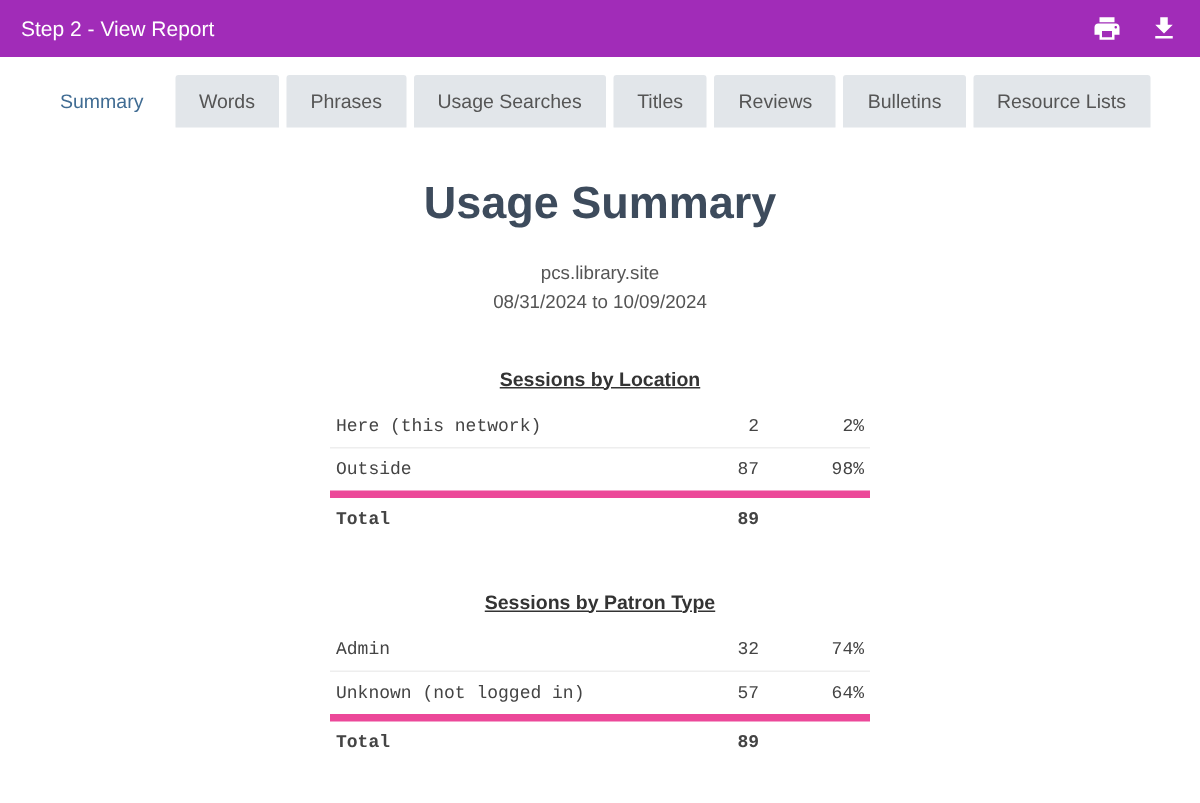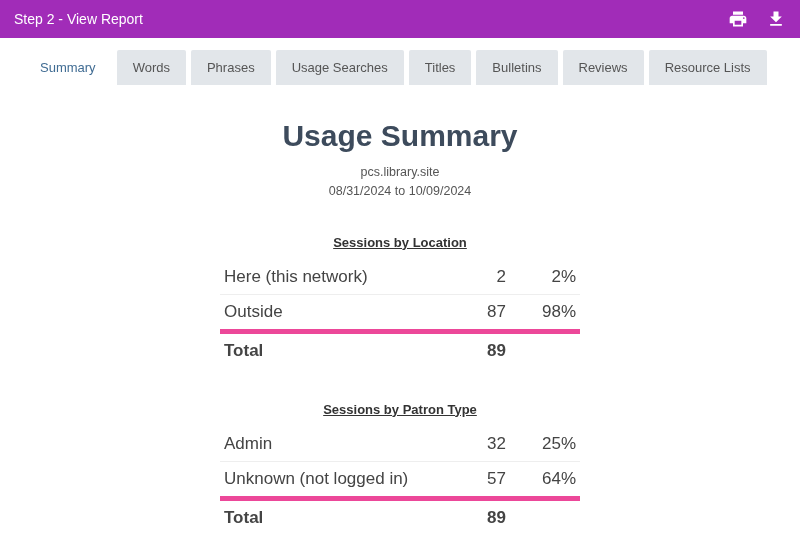--- a/index.html
+++ b/index.html
@@ -44,41 +44,42 @@
   }
   .content {
     text-align: center;
     padding: 20px 0 0 0;
   }
   h1.page-title {
     font-size: 30px;
     color: #3d4b5c;
     font-weight: 700;
     margin-top: 14px;
-    margin-bottom: 10px;
+    margin-bottom: 20px;
   }
   .subtitle {
     font-size: 12.5px;
     color: #555;
     line-height: 1.5;
   }
   .section-title {
     font-size: 13px;
     font-weight: 700;
     color: #333;
     margin-top: 34px;
     margin-bottom: 10px;
     text-decoration: underline;
   }
   table.data-table {
     margin: 0 auto;
     border-collapse: collapse;
     width: 360px;
-    font-size: 17px;
+    font-size: 12px;
     color: #444;
+    font-family: Liberation Mono, monospace;
   }
   table.data-table td {
     padding: 7px 4px;
     text-align: left;
     border-bottom: 1px solid #eee;
   }
   table.data-table td.num { text-align: right; width: 70px; }
   table.data-table td.pct { text-align: right; width: 70px; }
   table.data-table tr.total td {
     font-weight: 700;
@@ -104,22 +105,22 @@
     </span>
   </div>
 </div>
 
 <div class="tabs">
   <div class="tab active">Summary</div>
   <div class="tab">Words</div>
   <div class="tab">Phrases</div>
   <div class="tab">Usage Searches</div>
   <div class="tab">Titles</div>
+  <div class="tab">Reviews</div>
   <div class="tab">Bulletins</div>
-  <div class="tab">Reviews</div>
   <div class="tab">Resource Lists</div>
 </div>
 
 <div class="content">
   <h1 class="page-title">Usage Summary</h1>
   <div class="subtitle">pcs.library.site</div>
   <div class="subtitle">08/31/2024 to 10/09/2024</div>
 
   <div class="section-title">Sessions by Location</div>
   <table class="data-table">
@@ -141,21 +142,21 @@
     </tr>
   </tbody>
     </table>
 
   <div class="section-title">Sessions by Patron Type</div>
   <table class="data-table">
     <tbody>
         <tr>
       <td>Admin</td>
       <td class="num">32</td>
-      <td class="pct">25%</td>
+      <td class="pct">74%</td>
     </tr>
     <tr>
       <td>Unknown (not logged in)</td>
       <td class="num">57</td>
       <td class="pct">64%</td>
     </tr>
     <tr class="total">
       <td>Total</td>
       <td class="num">89</td>
       <td class="pct"></td>

